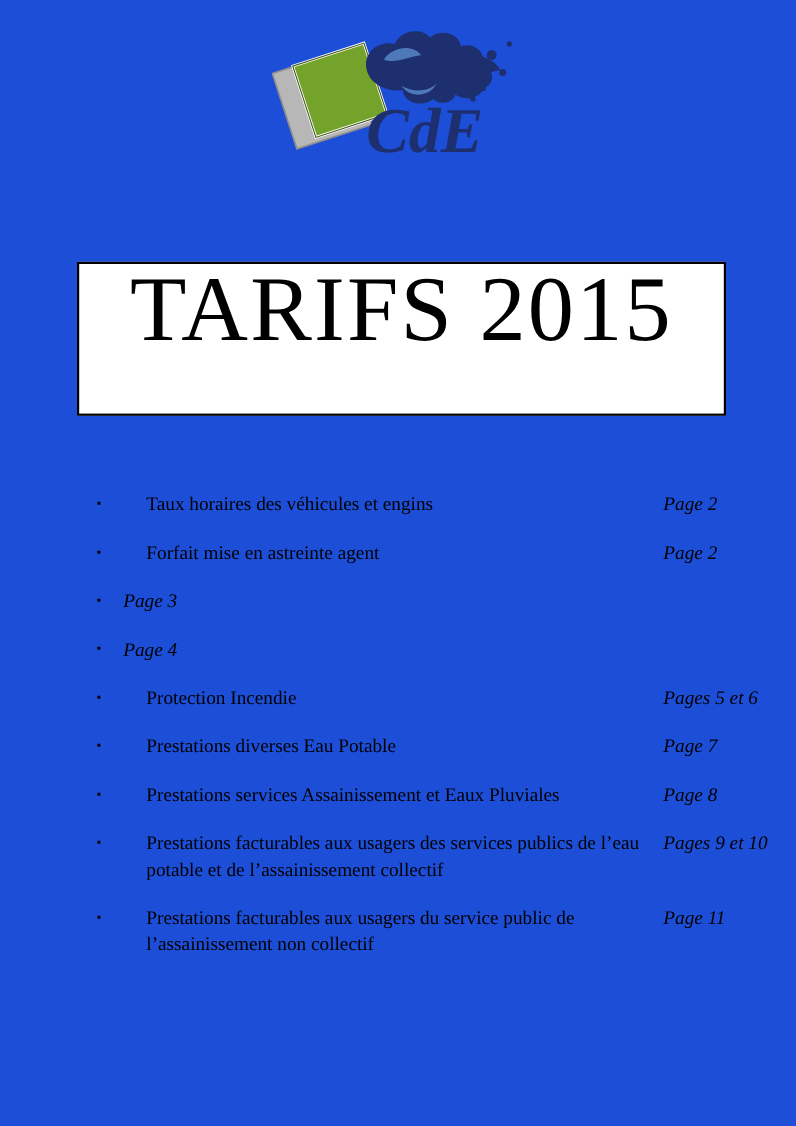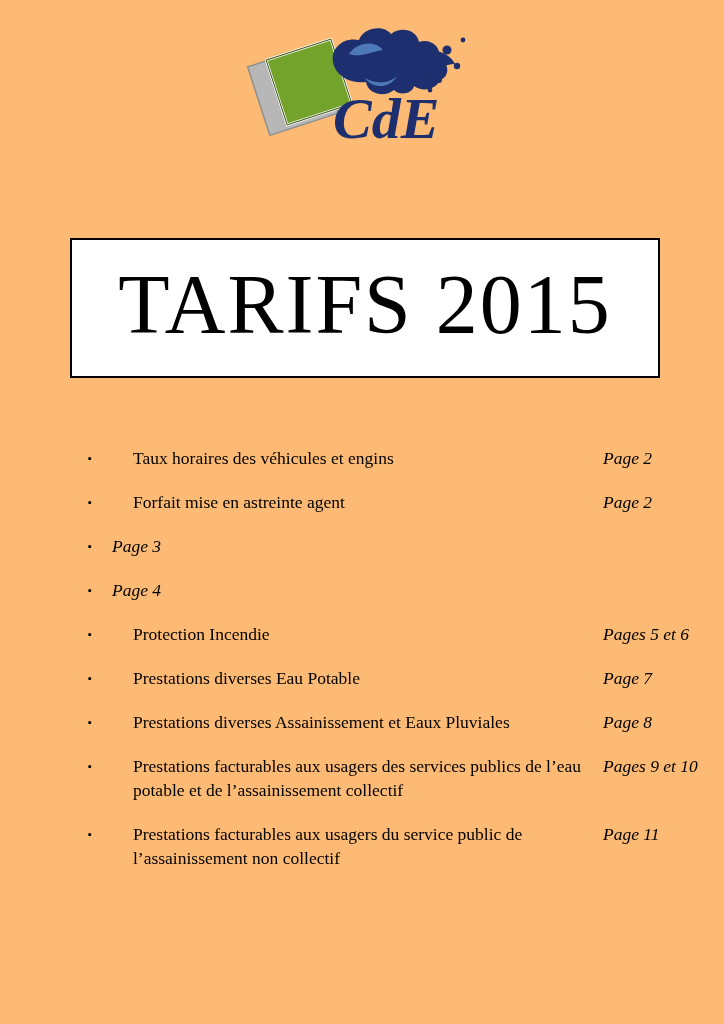--- a/index.html
+++ b/index.html
@@ -4,21 +4,21 @@
 <style>
   html, body {
     margin: 0;
     padding: 0;
     background: #ffffff;
   }
   .page {
     position: relative;
     width: 724px;
     height: 1024px;
-    background: #fdba74;
+    background: #1d4ed8;
     font-family: "Liberation Serif", serif;
     color: #000000;
     overflow: hidden;
   }
 
   
   .logo-wrap {
     position: absolute;
     top: 26px;
     left: 50%;
@@ -35,21 +35,21 @@
 
   
   .title-box {
     position: absolute;
     top: 238px;
     left: 70px;
     right: 64px;
     height: 136px;
     border: 2px solid #000000;
     display: flex;
-    align-items: center;
+    align-items: flex-start;
     justify-content: center;
     background: #ffffff;
   }
   .title-text {
     font-family: "Liberation Serif", serif;
     font-size: 84px;
     letter-spacing: 2px;
     white-space: nowrap;
     line-height: 1;
     padding-bottom: 6px;
@@ -162,21 +162,21 @@
     </div>
 
     <div class="toc-row">
       <span class="bullet">▪</span>
       <span class="toc-label">Prestations diverses Eau Potable</span>
       <span class="toc-page">Page 7</span>
     </div>
 
     <div class="toc-row">
       <span class="bullet">▪</span>
-      <span class="toc-label">Prestations diverses Assainissement et Eaux Pluviales</span>
+      <span class="toc-label">Prestations services Assainissement et Eaux Pluviales</span>
       <span class="toc-page">Page 8</span>
     </div>
 
     <div class="toc-row">
       <span class="bullet">▪</span>
       <span class="toc-label">Prestations facturables aux usagers des services publics de l’eau potable et de l’assainissement collectif</span>
       <span class="toc-page">Pages 9 et 10</span>
     </div>
 
     <div class="toc-row">

